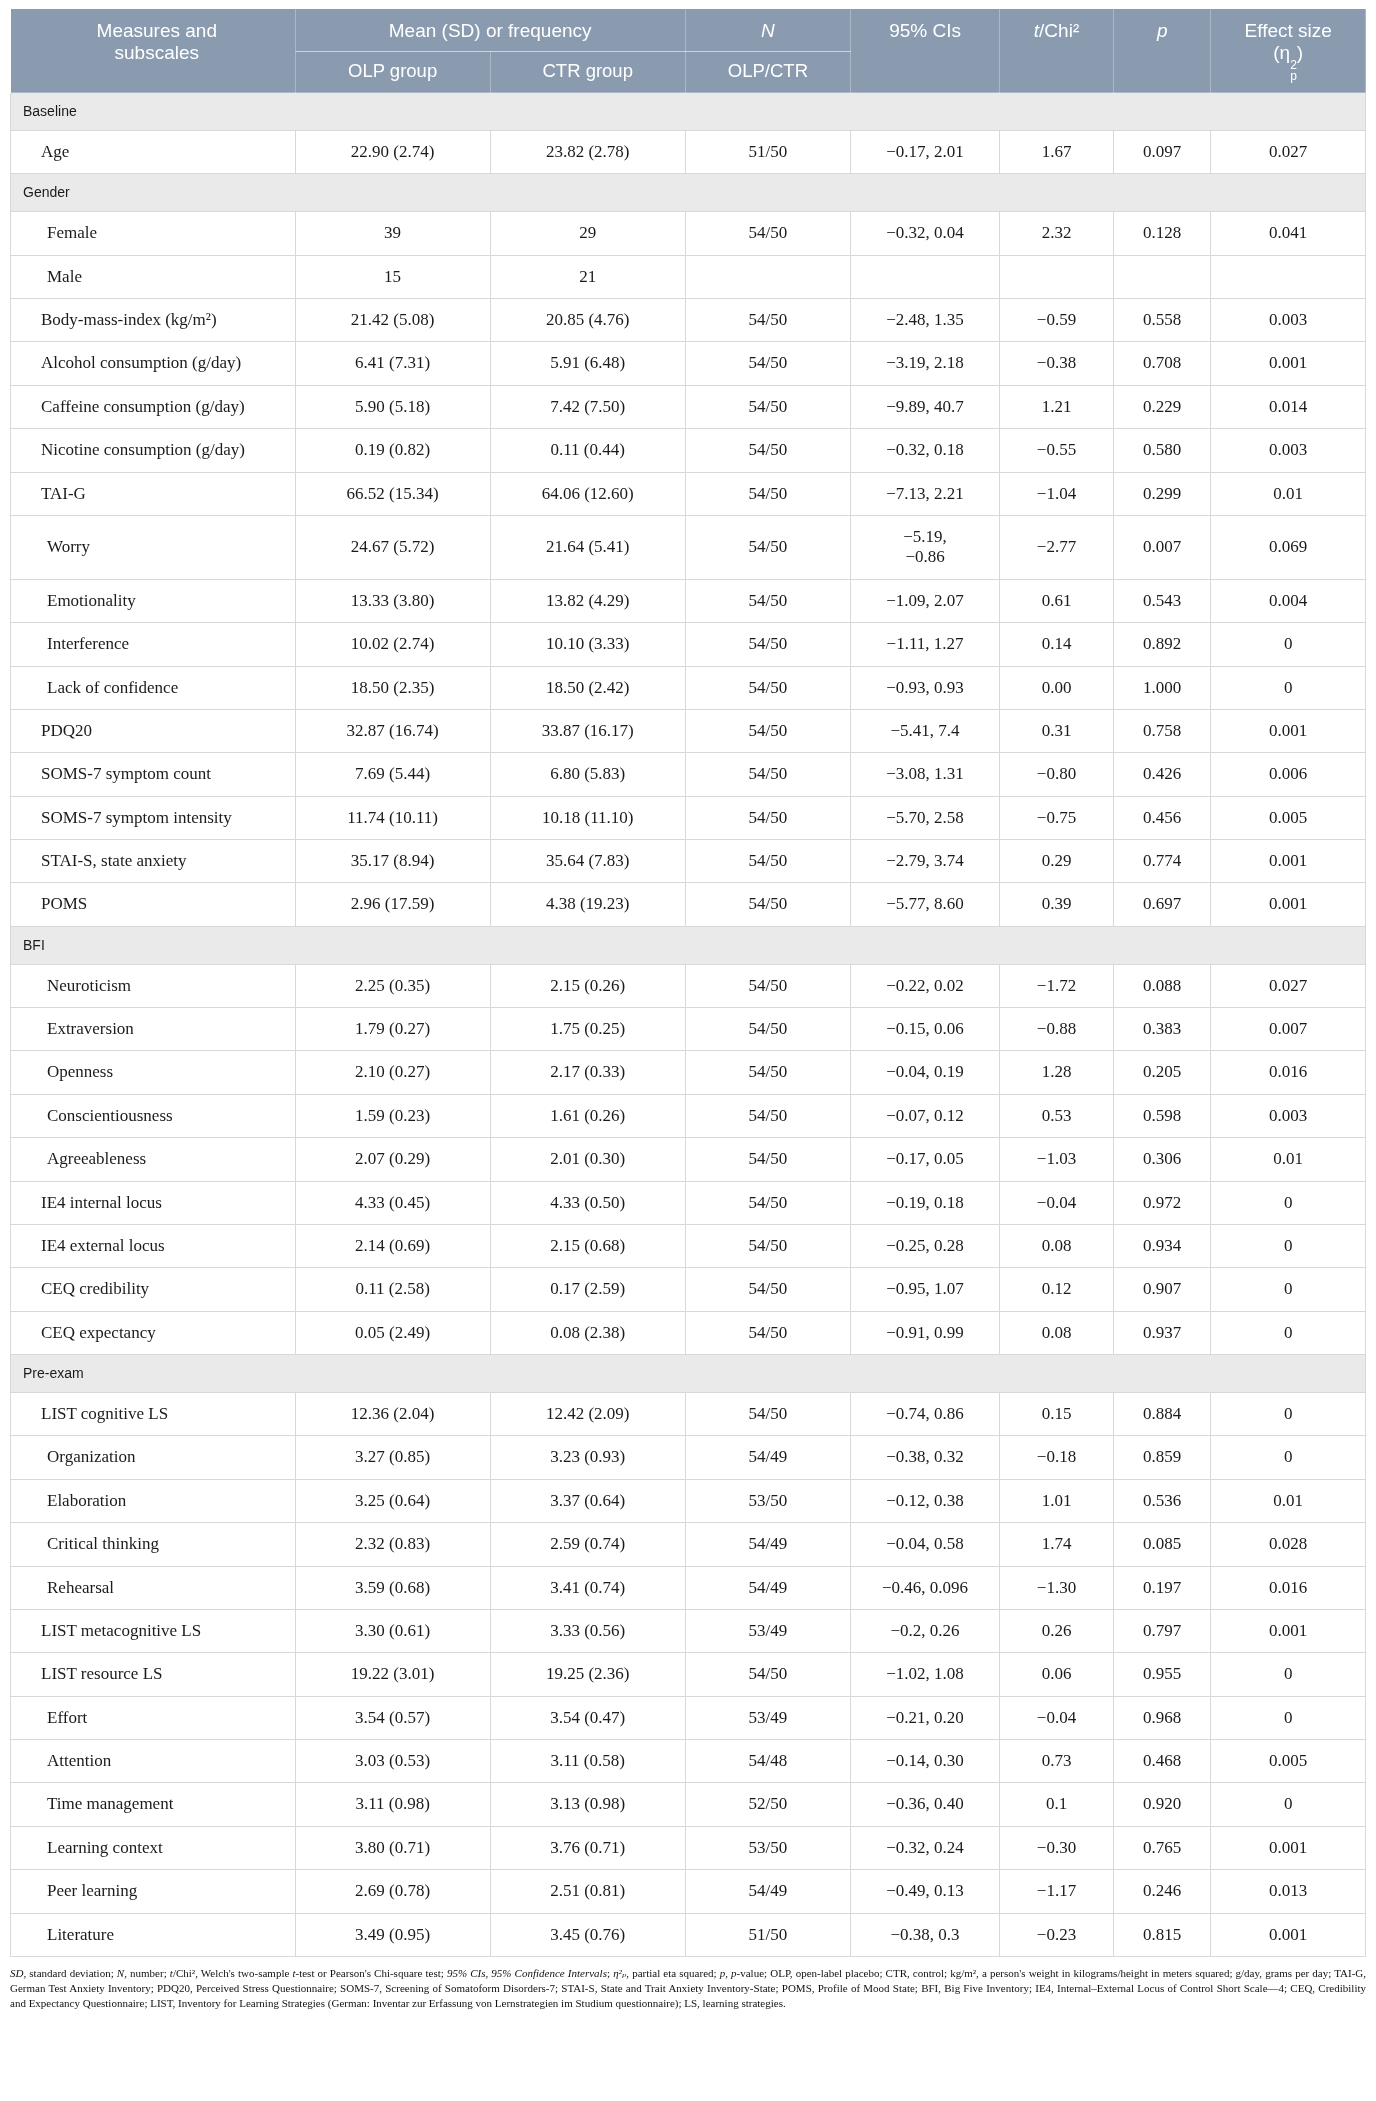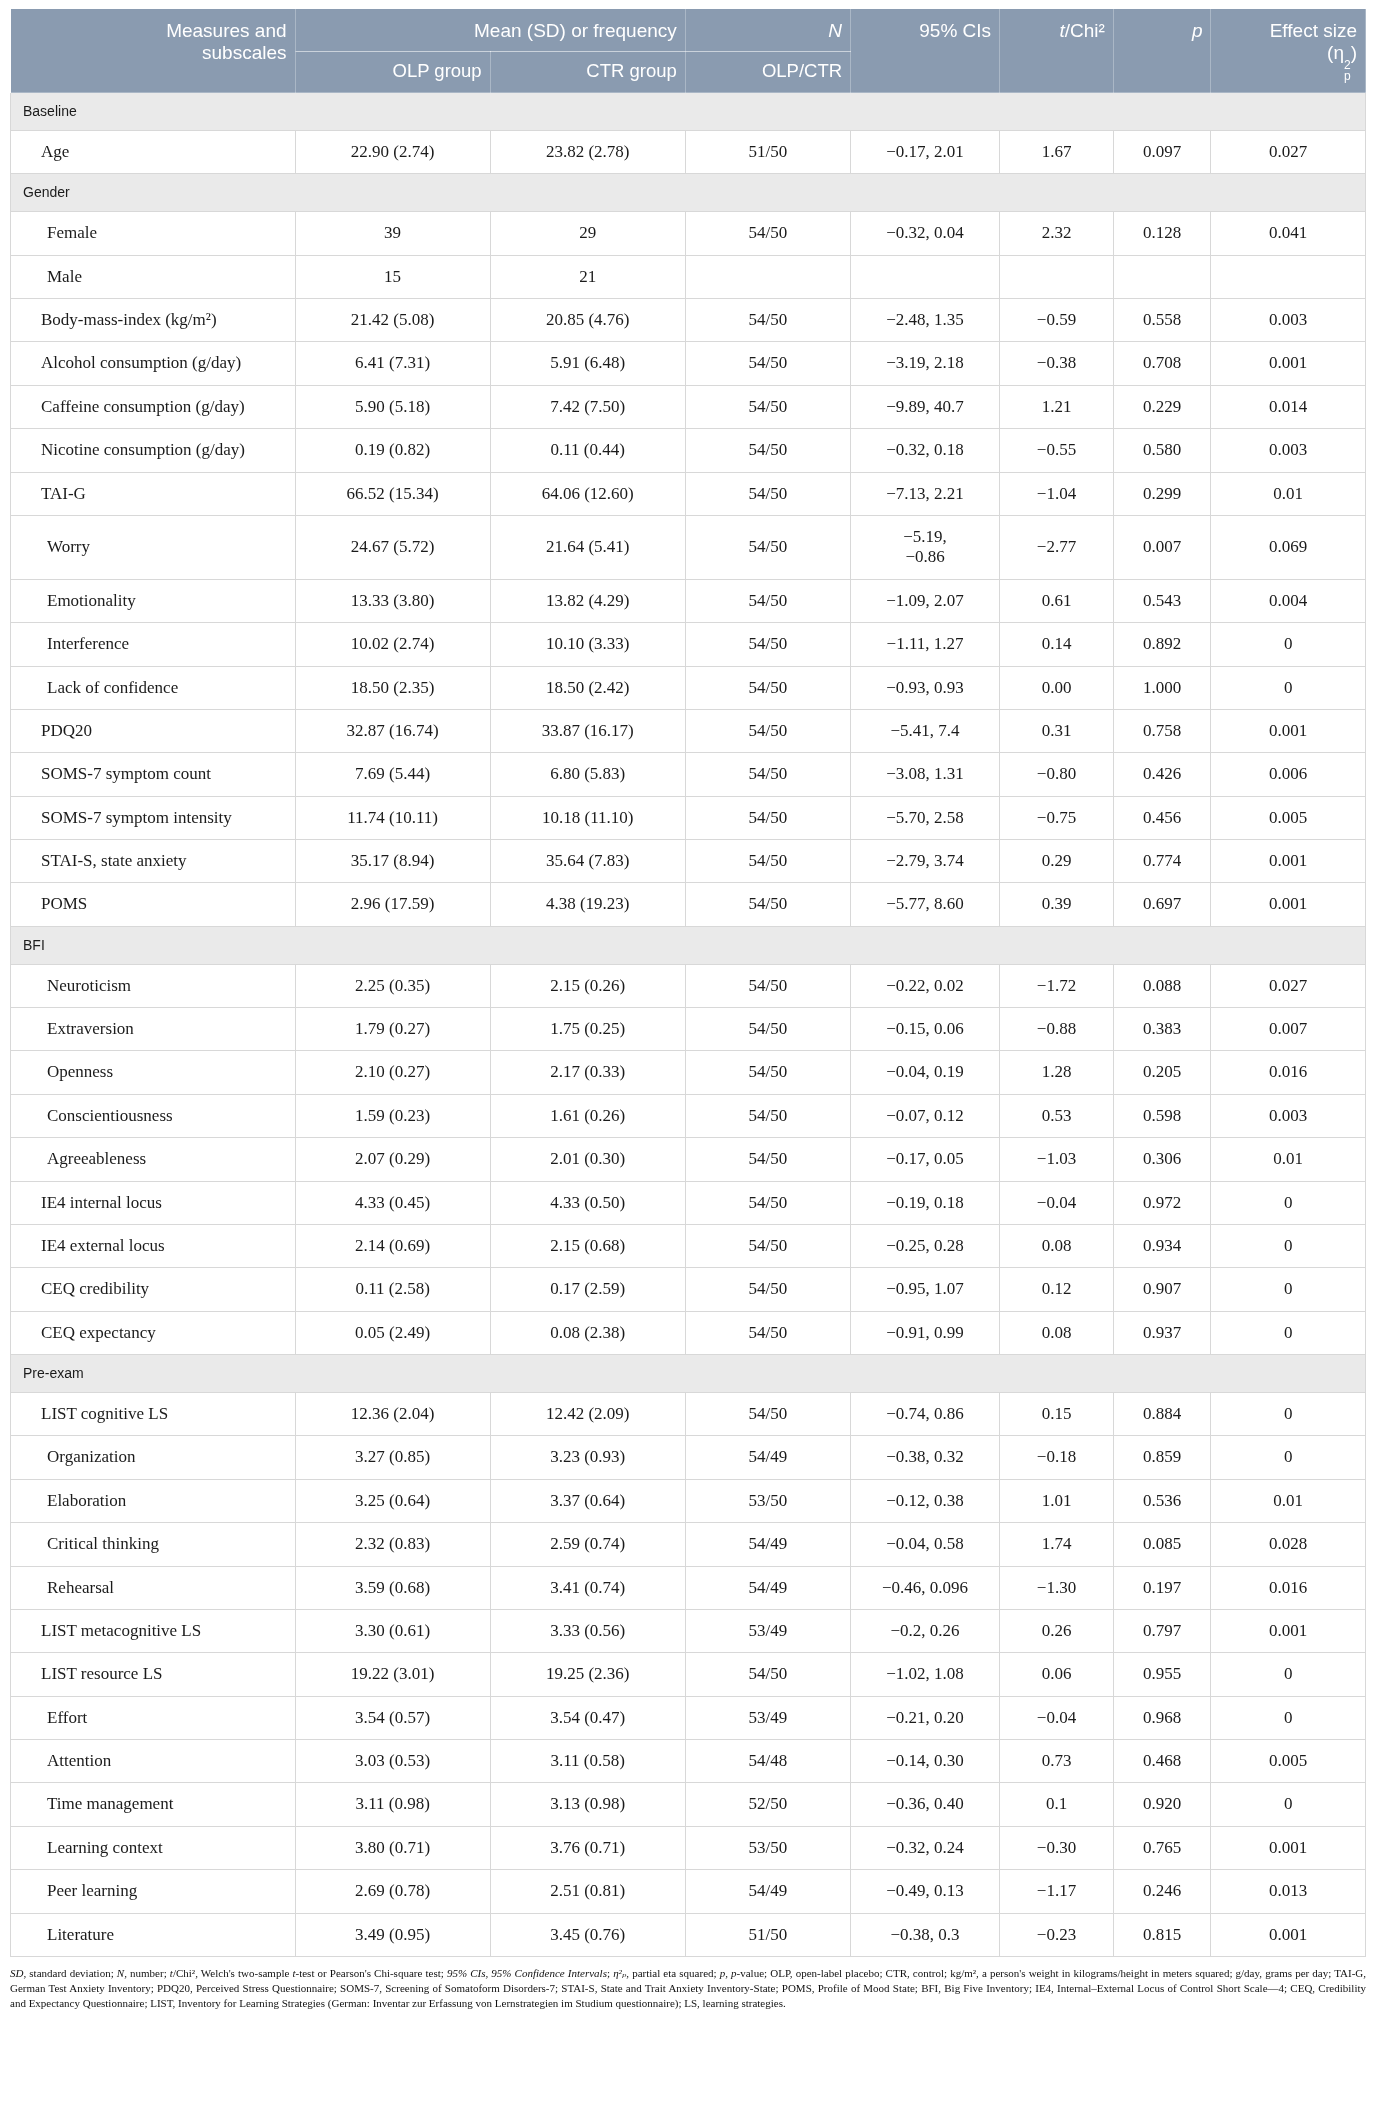--- a/index.html
+++ b/index.html
@@ -18,26 +18,26 @@
   }
 
   
   thead th {
     background: #8A9BB0;
     color: #ffffff;
     font-family: "Liberation Sans", "DejaVu Sans", sans-serif;
     font-weight: normal;
     font-size: 19px;
     line-height: 1.18;
-    text-align: right;
+    text-align: center;
     vertical-align: top;
     padding: 11px 8px 9px 8px;
     border: 1px solid rgba(255,255,255,0.28);
   }
-  thead th.left { text-align: right; padding-left: 16px; }
+  thead th.left { text-align: center; padding-left: 16px; }
   thead th.hline { border-bottom: 1px solid rgba(255,255,255,0.55); }
   thead tr.sub th { vertical-align: middle; padding-top: 8px; padding-bottom: 10px; font-size: 18.5px; }
   .italic { font-style: italic; }
   .preline { white-space: pre-line; }
 
   .stack {
     display: inline-flex;
     flex-direction: column;
     align-items: flex-start;
     vertical-align: -0.5em;

